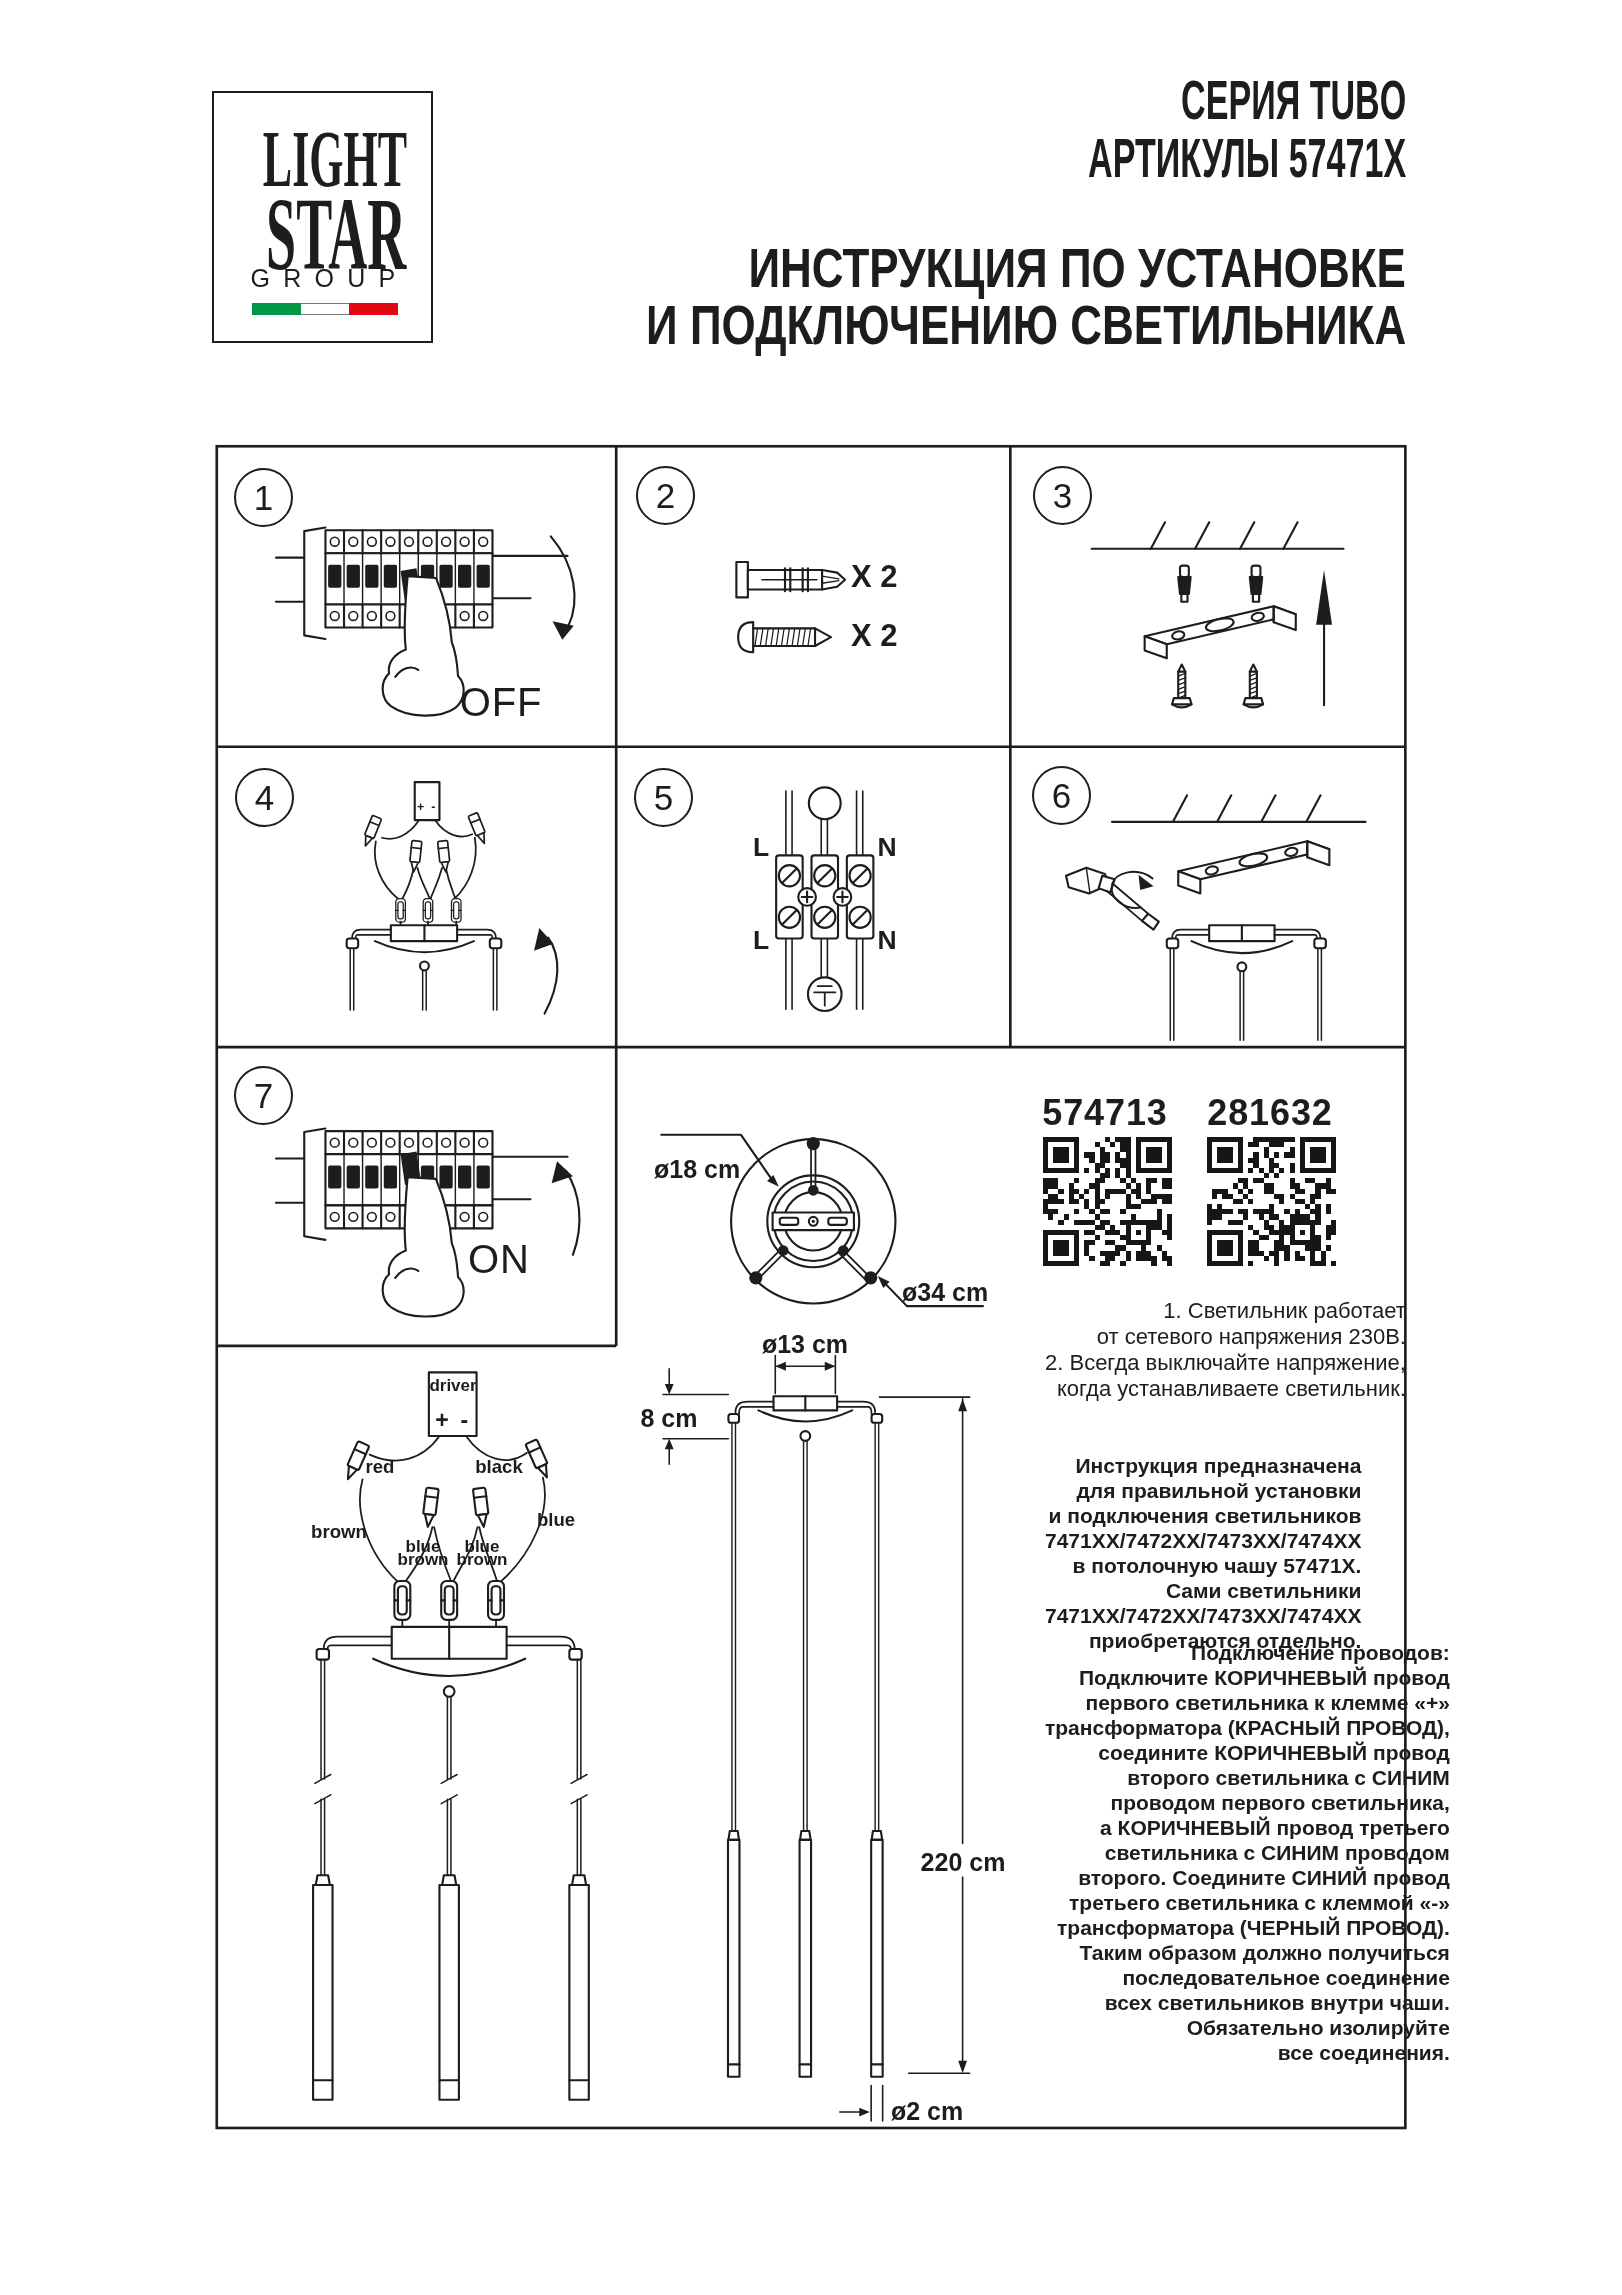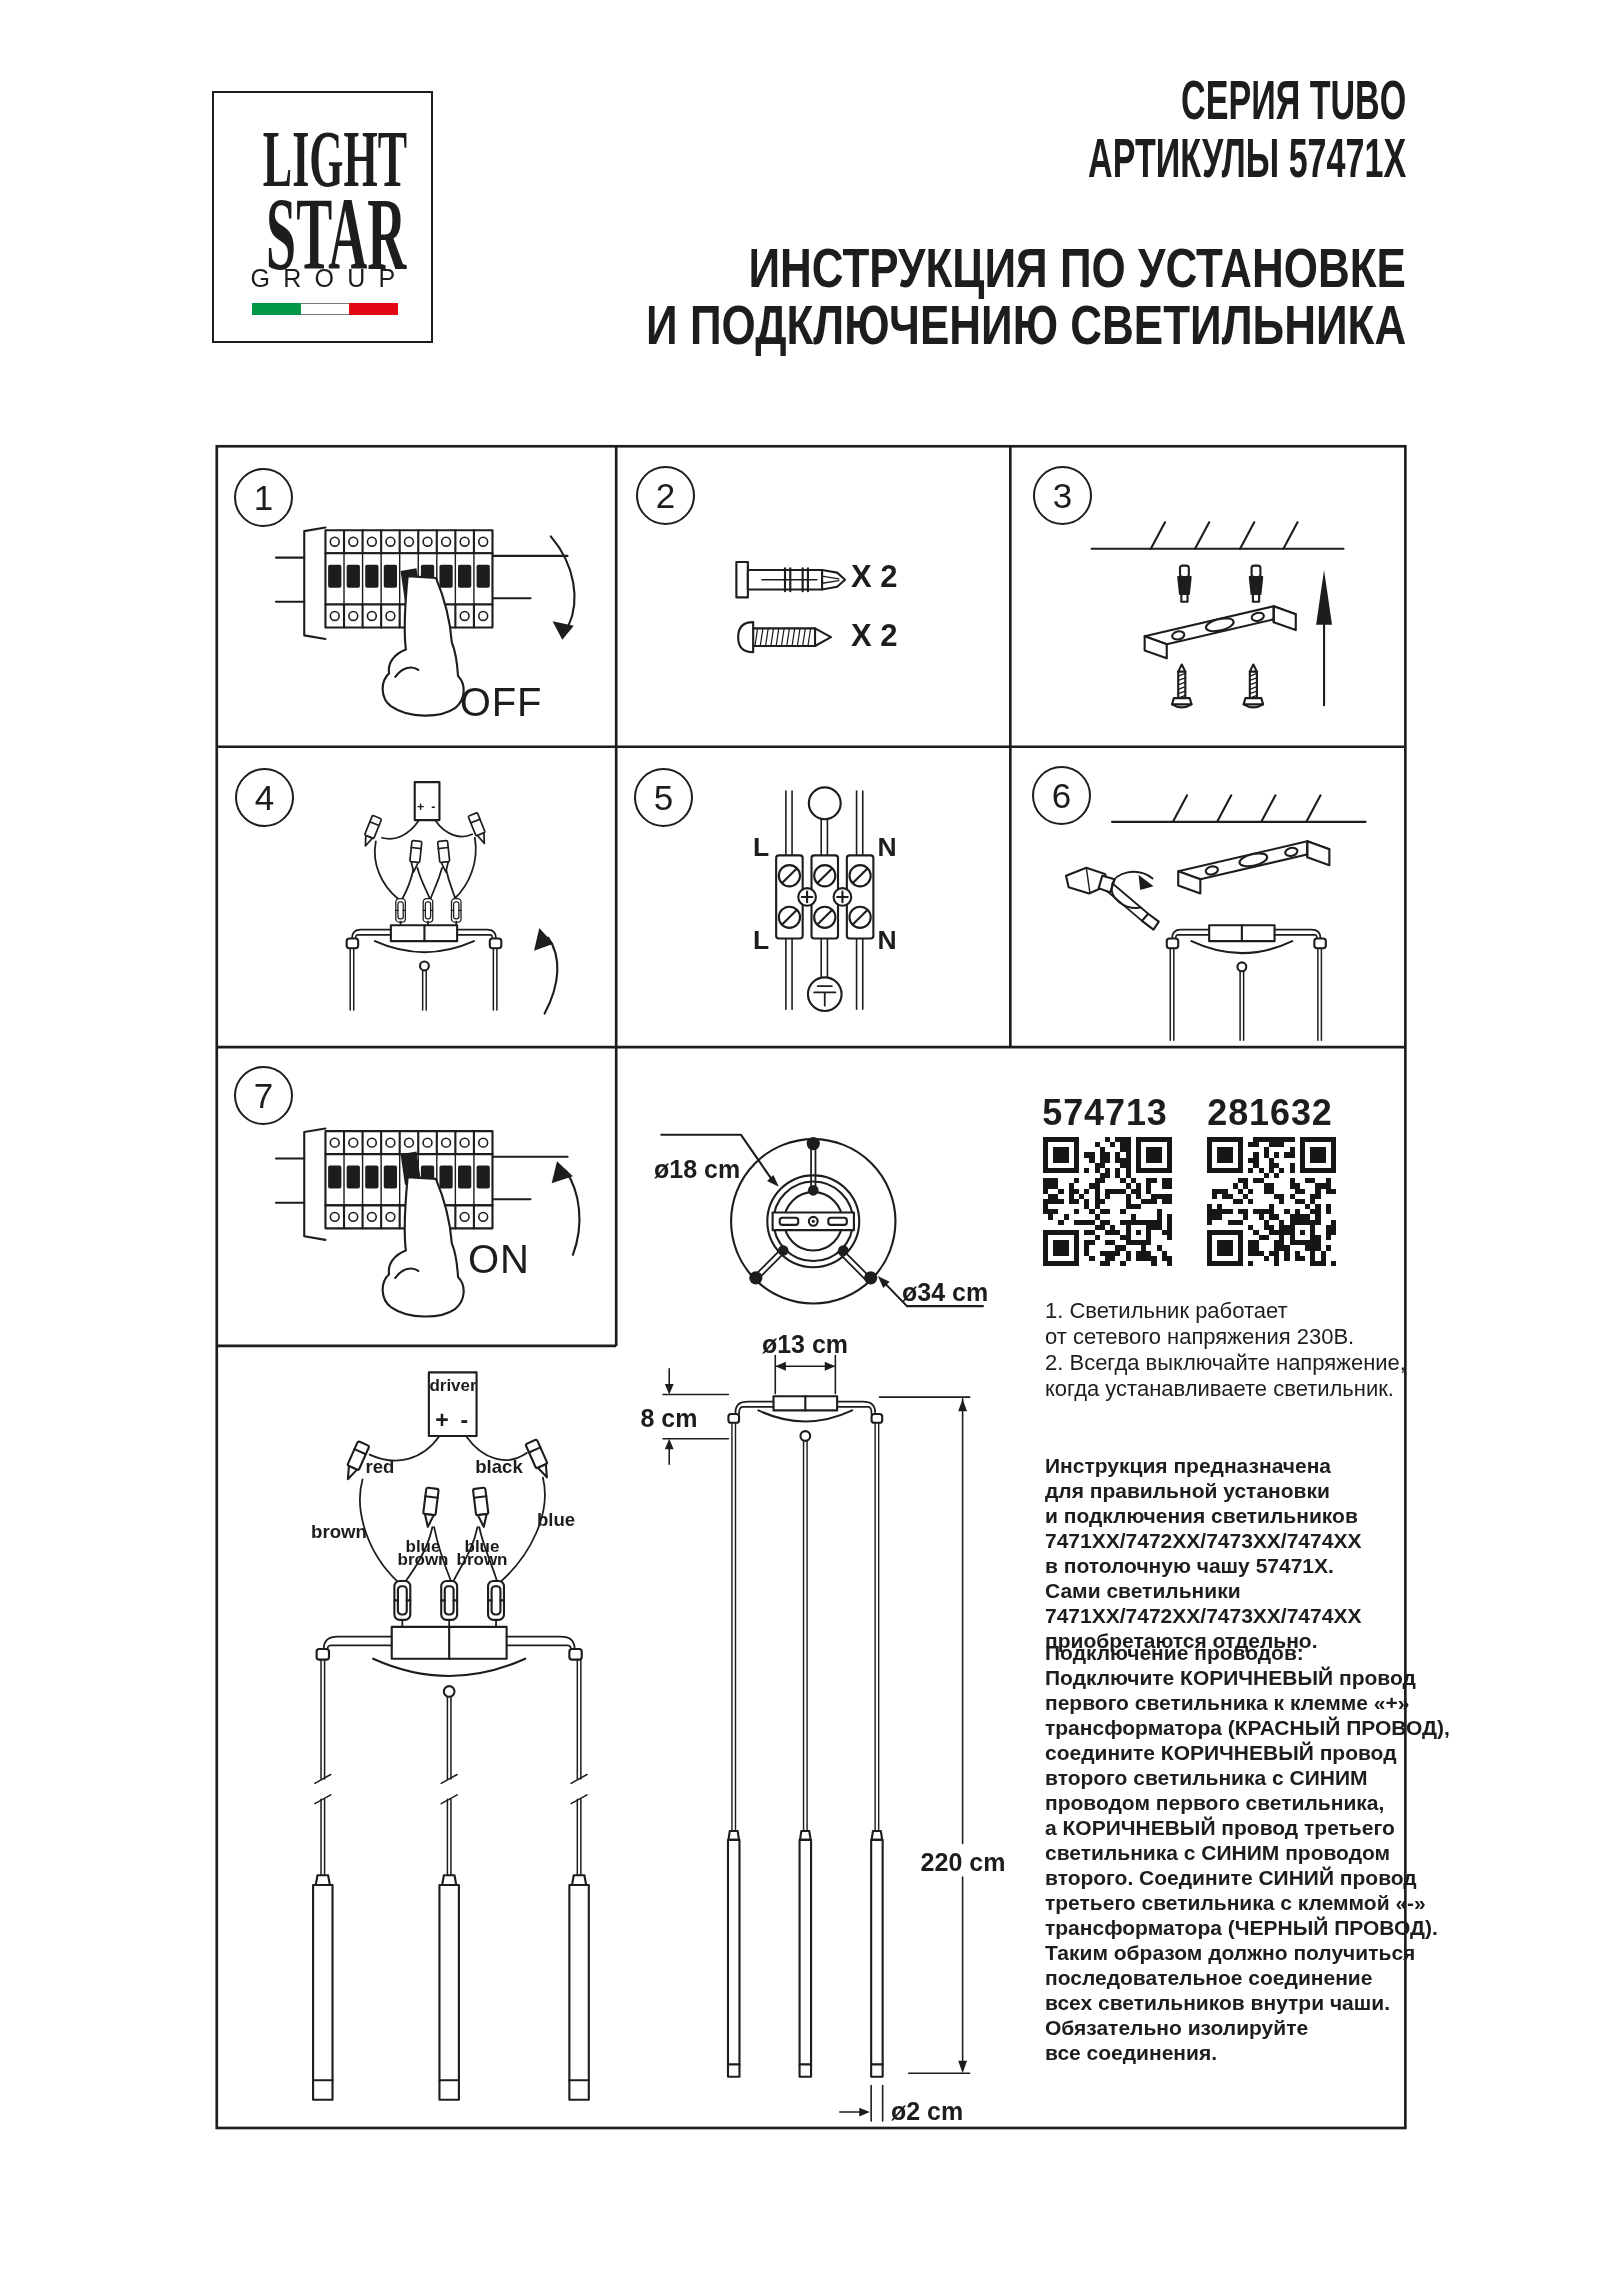--- a/index.html
+++ b/index.html
@@ -1,21 +1,21 @@
 <!DOCTYPE html>
 <html style="font-size:14px"><head>
 <meta charset="utf-8">
 <style>
   html,body{margin:0;padding:0;background:#e8e8e8;}
   .page{position:relative;width:1623px;height:2295px;background:#ffffff;overflow:hidden;
         font-family:"Liberation Sans","DejaVu Sans",sans-serif;color:#1d1d1b;}
   .t{position:absolute;color:#1d1d1b;white-space:nowrap;line-height:1.05;
      font-family:"Liberation Sans","DejaVu Sans",sans-serif;}
   .b{font-weight:700;}
-  .pre{white-space:pre-line;}
+  .pre{white-space:pre-line;text-align:right;}
   .rt{right:217px;transform-origin:100% 50%;}
   
   .logo{position:absolute;left:212px;top:91px;width:221px;height:252px;border:2.7px solid #1d1d1b;box-sizing:border-box;}
   .logo .ctr{position:absolute;left:0;width:100%;text-align:center;transform-origin:50% 50%;}
   .serif{font-family:"Liberation Serif","DejaVu Serif",serif;font-weight:700;}
   .flag{position:absolute;left:38px;top:210px;width:146px;height:11.5px;display:flex;}
   .flag span{flex:1;}
   .flag .w{border-top:1.3px solid #777;border-bottom:1.3px solid #777;box-sizing:border-box;}
   
   .step{position:absolute;width:55px;height:55px;border:2.3px solid #1d1d1b;border-radius:50%;

